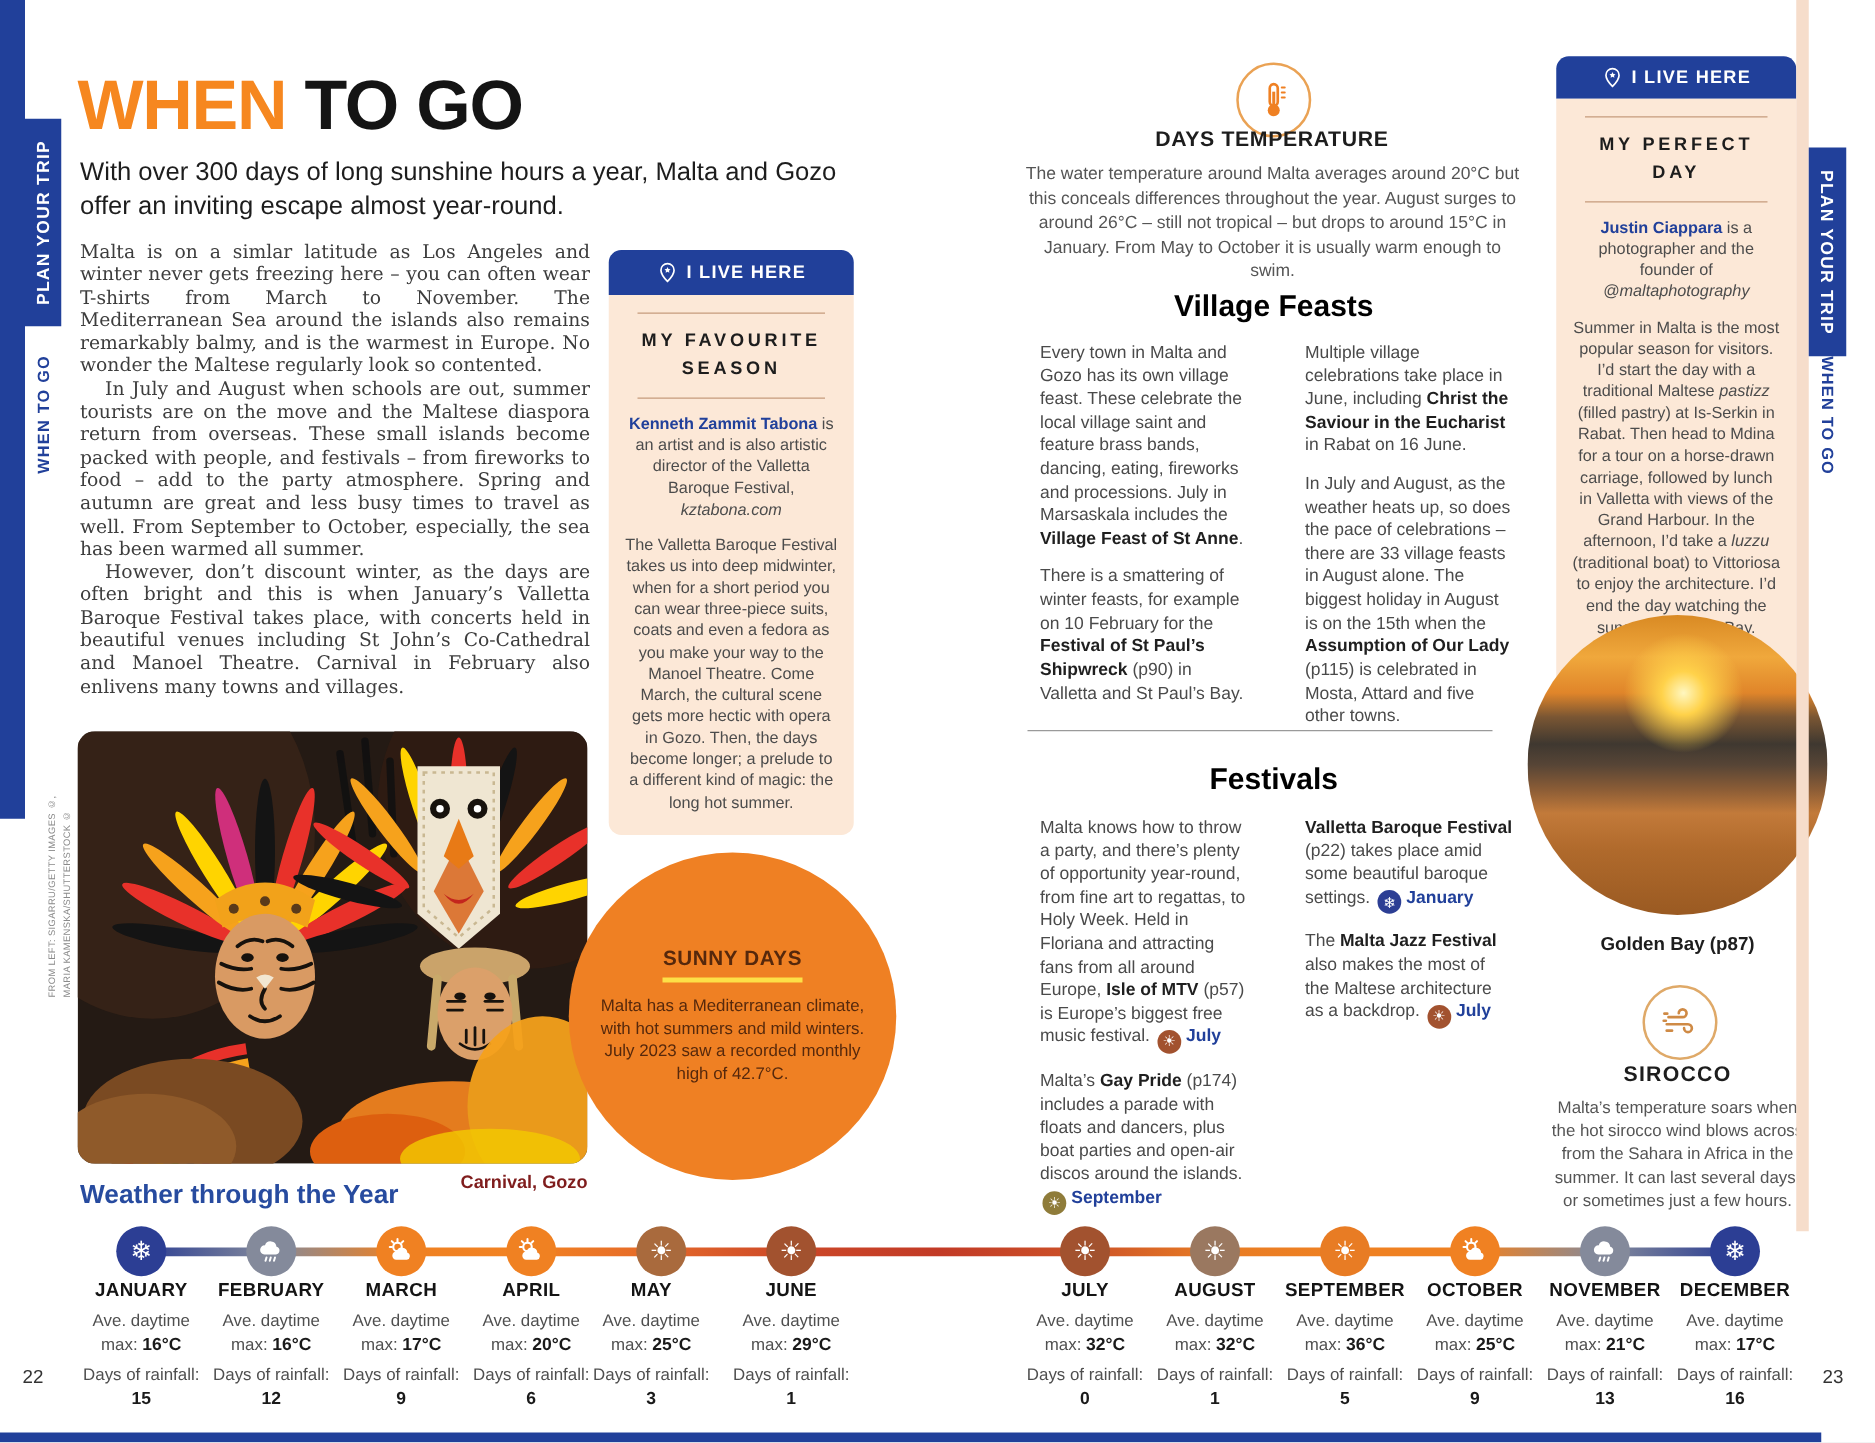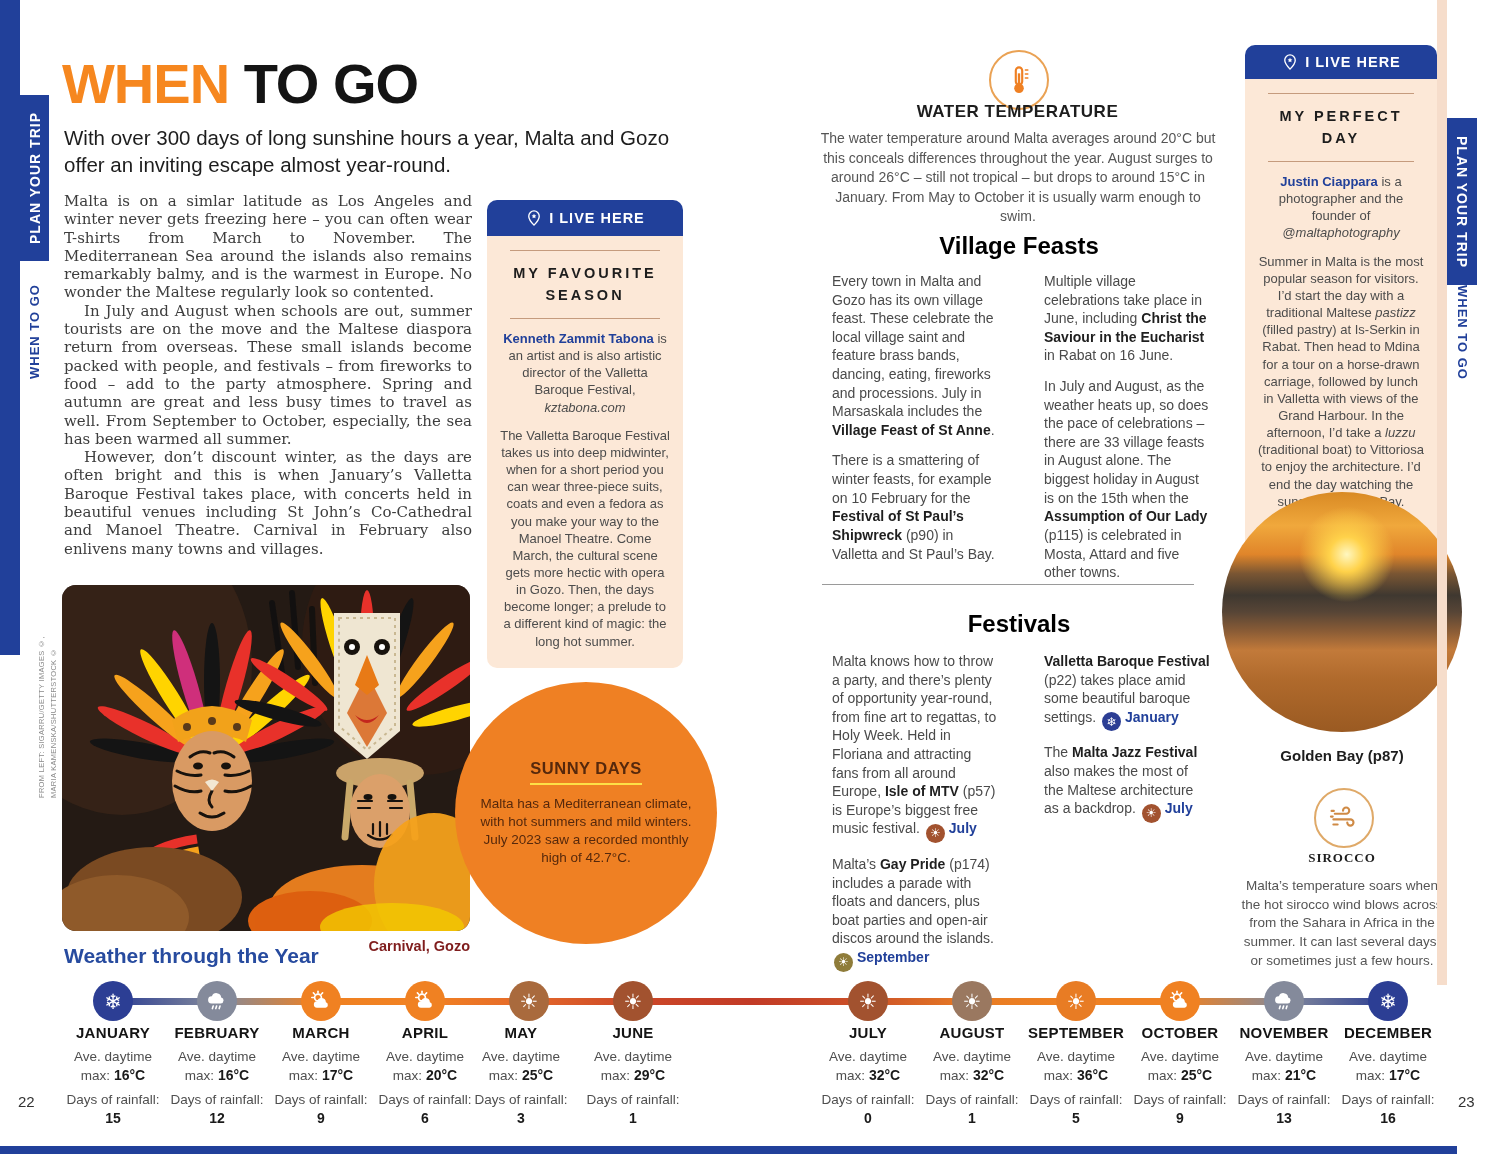--- a/index.html
+++ b/index.html
@@ -53,21 +53,21 @@
   .goldenbay{left:1222px;top:492px;width:240px;height:240px;border-radius:50%;
      background:
        radial-gradient(circle at 52% 26%, #fff7c0 0%, #ffd24a 8%, rgba(255,210,74,0) 22%),
        linear-gradient(180deg,#d98a24 0%,#f0a83c 14%,#e0852a 26%,#7a5633 34%,#3f3830 43%,
                        #574536 50%,#8a5c36 58%,#c27a3a 66%,#b06a2c 78%,#9a5a22 100%);}
   .gb-caption{left:1232px;top:747px;width:220px;text-align:center;font-weight:bold;font-size:15px;color:#1d1d1d;}
 
   
   .sunny{left:455px;top:682px;width:262px;height:262px;border-radius:50%;background:#ef8023;
          display:flex;flex-direction:column;align-items:center;justify-content:center;color:#56280c;z-index:4;}
-  .sunny-title{font-weight:bold;font-size:16.5px;letter-spacing:.5px;border-bottom:2px solid #fde047;
+  .sunny-title{font-weight:bold;font-size:16.5px;letter-spacing:.5px;border-bottom:4px solid #fde047;
                padding-bottom:5px;margin-bottom:10px;}
   .sunny-text{font-size:13.5px;line-height:1.33;width:222px;text-align:center;}
 
   
   .icon-circle{border-radius:50%;display:flex;align-items:center;justify-content:center;}
   .wt-icon{left:989px;top:50px;width:56px;height:56px;border:2.5px solid #eaa254;}
   .wt-title{left:820px;top:102px;width:395px;text-align:center;font-weight:bold;font-size:17px;letter-spacing:.5px;color:#1d1d1d;}
   .wt-text{left:818px;top:129px;width:400px;text-align:center;font-size:14px;color:#555;line-height:1.4;}
   .sec-title{width:398px;text-align:center;color:#000000;font-weight:bold;font-size:24px;}
   .vf-title{left:820px;top:232px;}
@@ -83,21 +83,21 @@
   .mdot{display:inline-flex;width:19px;height:19px;border-radius:50%;color:#fff;align-items:center;
         justify-content:center;font-size:12px;vertical-align:-4px;margin:0 4px 0 2px;line-height:1;}
   .mdot.m-jan{background:#2c3e94;}
   .mdot.m-jul{background:#a2522f;}
   .mdot.m-sep{background:#8f7c3a;}
   .mdot.m-aug{background:#a2452e;}
   .mname{color:#21409a;font-weight:bold;}
 
   
   .si-icon{left:1314px;top:788px;width:56px;height:56px;border:2.5px solid #dfa968;}
-  .si-title{left:1244px;top:850px;width:196px;text-align:center;font-weight:bold;font-size:13px;letter-spacing:1px;color:#1d1d1d;font-family:Liberation Serif, serif;}
+  .si-title{left:1244px;top:850px;width:196px;text-align:center;font-weight:bold;font-size:17px;letter-spacing:1px;color:#1d1d1d;}
   .si-text{left:1238px;top:877px;width:208px;text-align:center;font-size:13.5px;color:#555;line-height:1.38;}
 
   
   .w-title{left:64px;top:944px;font-size:21px;font-weight:bold;color:#274b9f;}
   .w-line{left:113px;top:998px;width:1275px;height:7px;border-radius:4px;
     background:linear-gradient(90deg,#2c3e94 0%,#848a9b 8.2%,#ef8122 16.3%,#f28222 24.5%,#e4682a 32.6%,
       #cc4828 40.8%,#c23a26 50%,#cc5228 59.2%,#e87c24 67.4%,#ef8122 75.5%,#ef8122 83.7%,#848a9b 91.8%,#2c3e94 100%);}
   .wnode{position:absolute;top:981px;width:40px;height:40px;border-radius:50%;display:flex;
          align-items:center;justify-content:center;color:#fff;z-index:3;}
   .wglyph{font-size:21px;line-height:1;color:#fff;}
@@ -261,21 +261,21 @@
       <rect x="9.6" y="2.5" width="4.8" height="13" rx="2.4" fill="none" stroke="#ef8023" stroke-width="1.6"></rect>
       <circle cx="12" cy="18.2" r="3.6" fill="#ef8023"></circle>
       <rect x="11.1" y="7" width="1.8" height="9" fill="#ef8023"></rect>
       <g stroke="#ef8023" stroke-width="1.2" stroke-linecap="round">
         <line x1="16.8" y1="4.5" x2="18.6" y2="4.5"></line>
           <line x1="16.8" y1="7.5" x2="18.6" y2="7.5"></line>
           <line x1="16.8" y1="10.5" x2="18.6" y2="10.5"></line>
       </g>
     </svg>
   </div>
-  <div class="abs wt-title">WATER TEMPERATURE</div>
+  <div class="abs wt-title">DAYS TEMPERATURE</div>
   <div class="abs wt-text">The water temperature around Malta averages around 20°C but this conceals differences throughout the year. August surges to around 26°C – still not tropical – but drops to around 15°C in January. From May to October it is usually warm enough to swim.</div>
 
   <div class="abs sec-title vf-title">Village Feasts</div>
   <div class="abs cols vf-cols">
     <div class="col">
       <p>Every town in Malta and Gozo has its own village feast. These celebrate the local village saint and feature brass bands, dancing, eating, fireworks and processions. July in Marsaskala includes the <b>Village Feast of St Anne</b>.</p>
       <p>There is a smattering of winter feasts, for example on 10 February for the <b>Festival of St Paul’s Shipwreck</b> (p90) in Valletta and St Paul’s Bay.</p>
     </div>
     <div class="col">
       <p>Multiple village celebrations take place in June, including <b>Christ the Saviour in the Eucharist</b> in Rabat on 16 June.</p>

